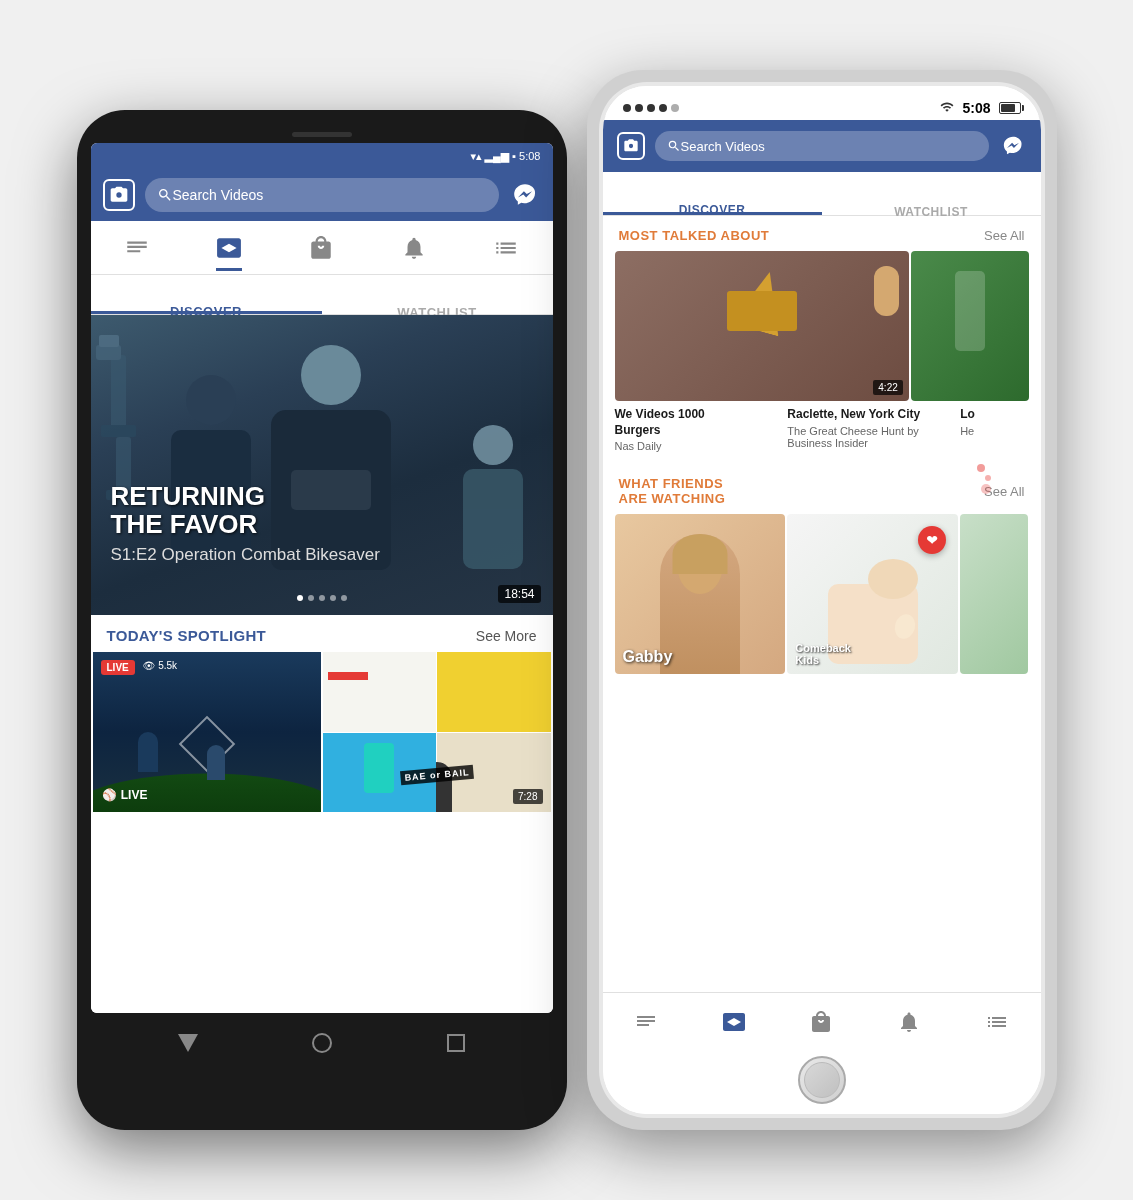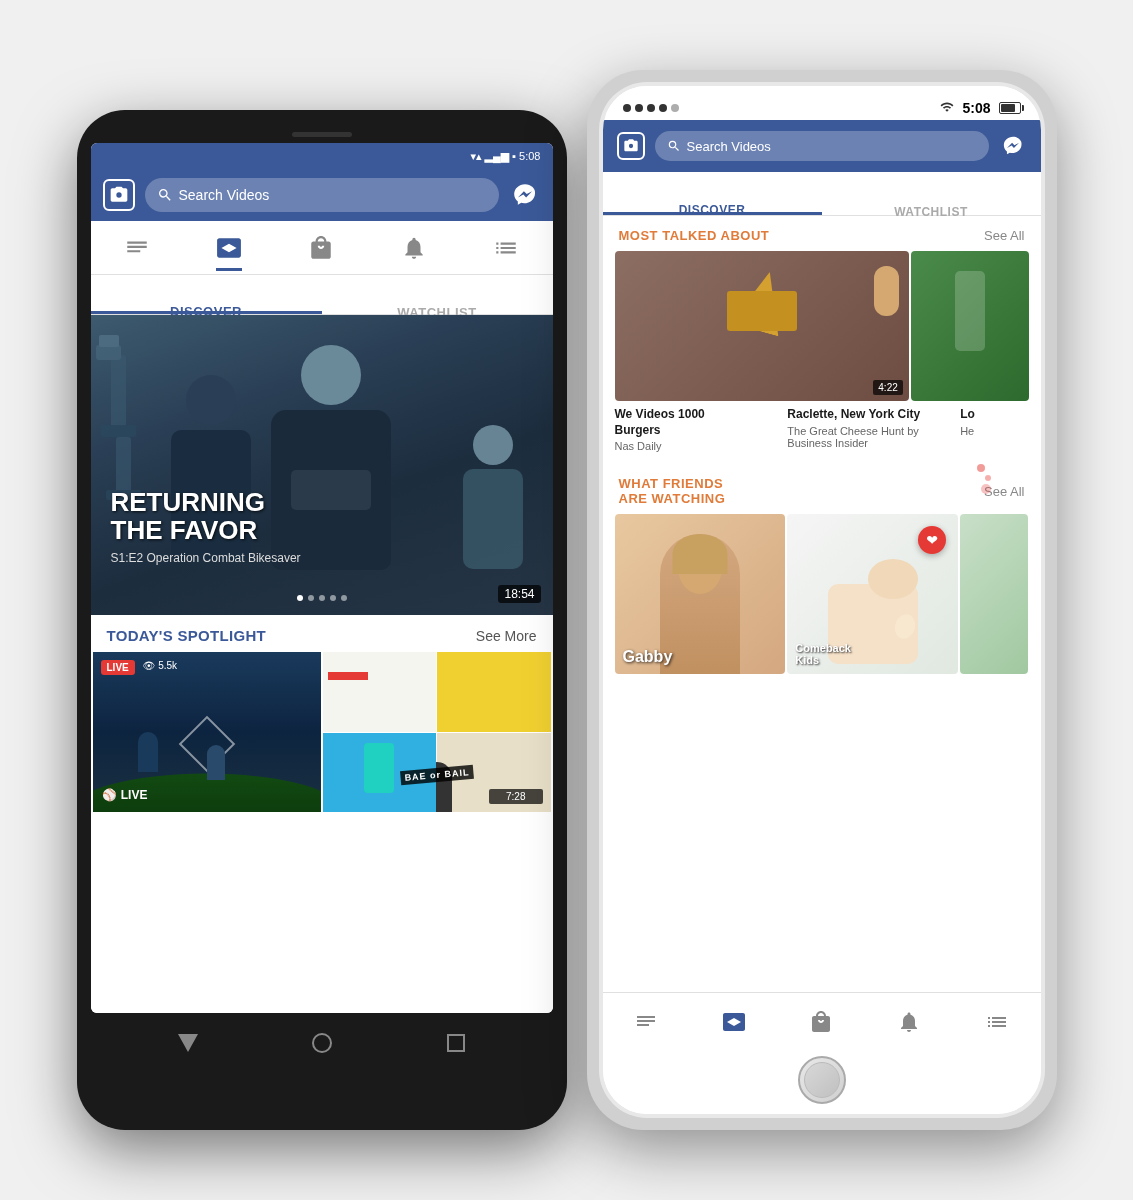--- a/index.html
+++ b/index.html
@@ -89,21 +89,21 @@
       flex-shrink: 0;
     }
     .search-bar-android {
       flex: 1;
       background: rgba(255,255,255,0.25);
       border-radius: 20px;
       height: 34px;
       display: flex;
       align-items: center;
       padding: 0 12px;
-      gap: 6px;
+      gap: 0;
       color: white;
       font-size: 14px;
     }
     .messenger-icon {
       width: 32px;
       height: 32px;
       display: flex;
       align-items: center;
       justify-content: center;
       color: white;
@@ -176,21 +176,21 @@
       left: 20px;
       color: white;
     }
     .hero-title {
       font-size: 26px;
       font-weight: 900;
       line-height: 1.1;
       text-shadow: 1px 1px 3px rgba(0,0,0,0.8);
     }
     .hero-subtitle {
-      font-size: 12px;
+      font-size: 17px;
       margin-top: 6px;
       color: #ddd;
     }
     .hero-duration {
       position: absolute;
       bottom: 12px;
       right: 12px;
       background: rgba(0,0,0,0.7);
       color: white;
       font-size: 12px;
@@ -271,21 +271,21 @@
       position: relative;
       overflow: hidden;
     }
     .spotlight-right-duration {
       position: absolute;
       bottom: 8px;
       right: 8px;
       background: rgba(0,0,0,0.7);
       color: white;
       font-size: 10px;
-      padding: 2px 17px;
+      padding: 2px 5px;
       border-radius: 2px;
       z-index: 10;
     }
     .android-bottom-nav {
       background: #1a1a1a;
       display: flex;
       justify-content: space-around;
       align-items: center;
       padding: 12px 30px;
       height: 60px;

